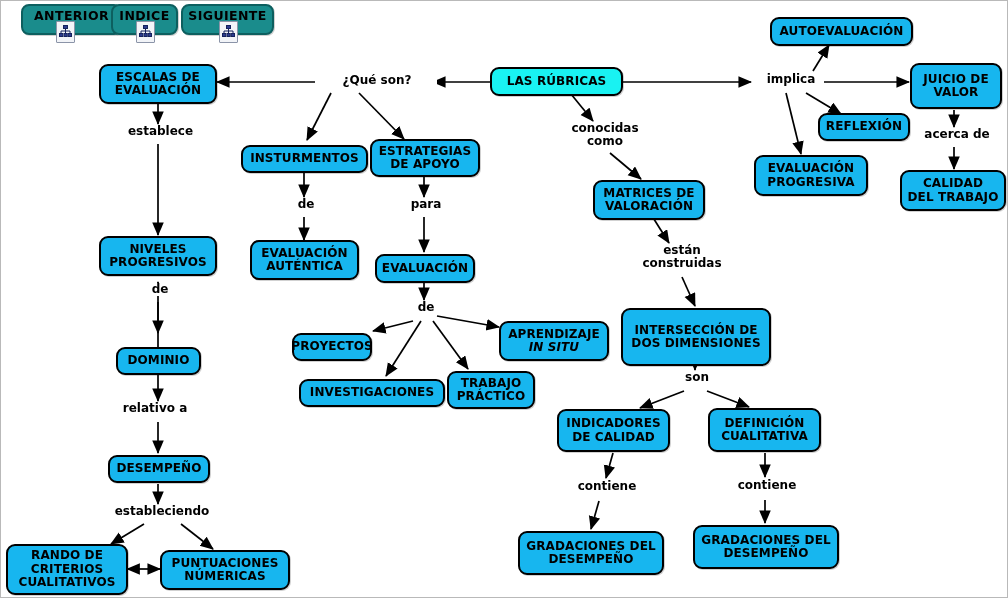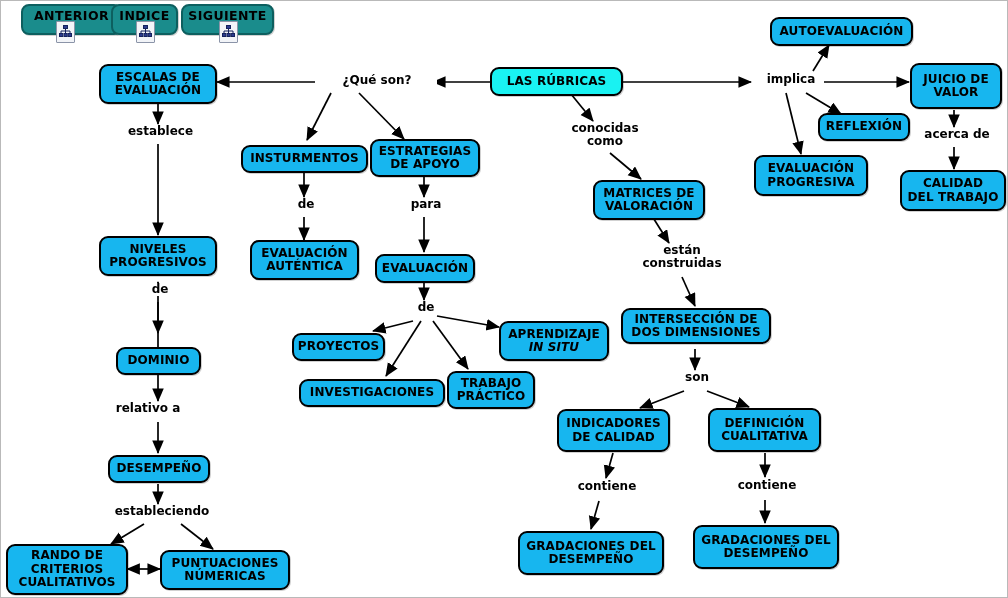--- a/index.html
+++ b/index.html
@@ -244,21 +244,21 @@
   <div class="node" style="left:240px; top:144px; width:127px; height:28px;">INSTURMENTOS</div>
 
   <div class="node" style="left:369px; top:138px; width:110px; height:38px; white-space:pre-line;">ESTRATEGIAS
 DE APOYO</div>
 
   <div class="node" style="left:249px; top:239px; width:109px; height:40px; white-space:pre-line;">EVALUACIÓN
 AUTÉNTICA</div>
 
   <div class="node" style="left:374px; top:253px; width:100px; height:29px;">EVALUACIÓN</div>
 
-  <div class="node" style="left:291px; top:332px; width:93px; height:28px;">PROYECTOS</div>
+  <div class="node" style="left:291px; top:332px; width:80px; height:28px;">PROYECTOS</div>
 
   <div class="node" style="left:298px; top:378px; width:146px; height:28px;">INVESTIGACIONES</div>
 
   <div class="node" style="left:446px; top:370px; width:88px; height:38px; white-space:pre-line;">TRABAJO
 PRÁCTICO</div>
 
   <div class="node" style="left:498px; top:320px; width:110px; height:40px; flex-direction:column;">
     <span>APRENDIZAJE</span>
     <span class="italic">IN SITU</span>
   </div>
@@ -273,21 +273,21 @@
   <div class="node" style="left:5px; top:543px; width:122px; height:51px; white-space:pre-line;">RANDO DE
 CRITERIOS
 CUALITATIVOS</div>
 
   <div class="node" style="left:159px; top:549px; width:130px; height:40px; white-space:pre-line;">PUNTUACIONES
 NÚMERICAS</div>
 
   <div class="node" style="left:592px; top:179px; width:112px; height:40px; white-space:pre-line;">MATRICES DE
 VALORACIÓN</div>
 
-  <div class="node" style="left:620px; top:307px; width:150px; height:36px; white-space:pre-line;">INTERSECCIÓN DE
+  <div class="node" style="left:620px; top:307px; width:150px; height:58px; white-space:pre-line;">INTERSECCIÓN DE
 DOS DIMENSIONES</div>
 
   <div class="node" style="left:556px; top:408px; width:113px; height:43px; white-space:pre-line;">INDICADORES
 DE CALIDAD</div>
 
   <div class="node" style="left:707px; top:407px; width:113px; height:44px; white-space:pre-line;">DEFINICIÓN
 CUALITATIVA</div>
 
   <div class="node" style="left:517px; top:530px; width:146px; height:44px; white-space:pre-line;">GRADACIONES DEL
 DESEMPEÑO</div>
@@ -313,21 +313,21 @@
   <div class="linklabel" style="left:110px; top:124px; width:95px;">establece</div>
 
   <div class="linklabel" style="left:132px; top:282px; width:50px;">de</div>
 
   <div class="linklabel" style="left:398px; top:197px; width:50px;">para</div>
 
   <div class="linklabel" style="left:278px; top:197px; width:50px;">de</div>
 
   <div class="linklabel" style="left:398px; top:300px; width:50px;">de</div>
 
-  <div class="linklabel" style="left:100px; top:401px; width:90px;">relativo a</div>
+  <div class="linklabel" style="left:107px; top:401px; width:90px;">relativo a</div>
 
   <div class="linklabel" style="left:100px; top:504px; width:118px;">estableciendo</div>
 
   <div class="linklabel" style="left:556px; top:121px; width:92px;">conocidas
 como</div>
 
   <div class="linklabel" style="left:626px; top:243px; width:106px;">están
 construidas</div>
 
   <div class="linklabel" style="left:670px; top:370px; width:48px;">son</div>

